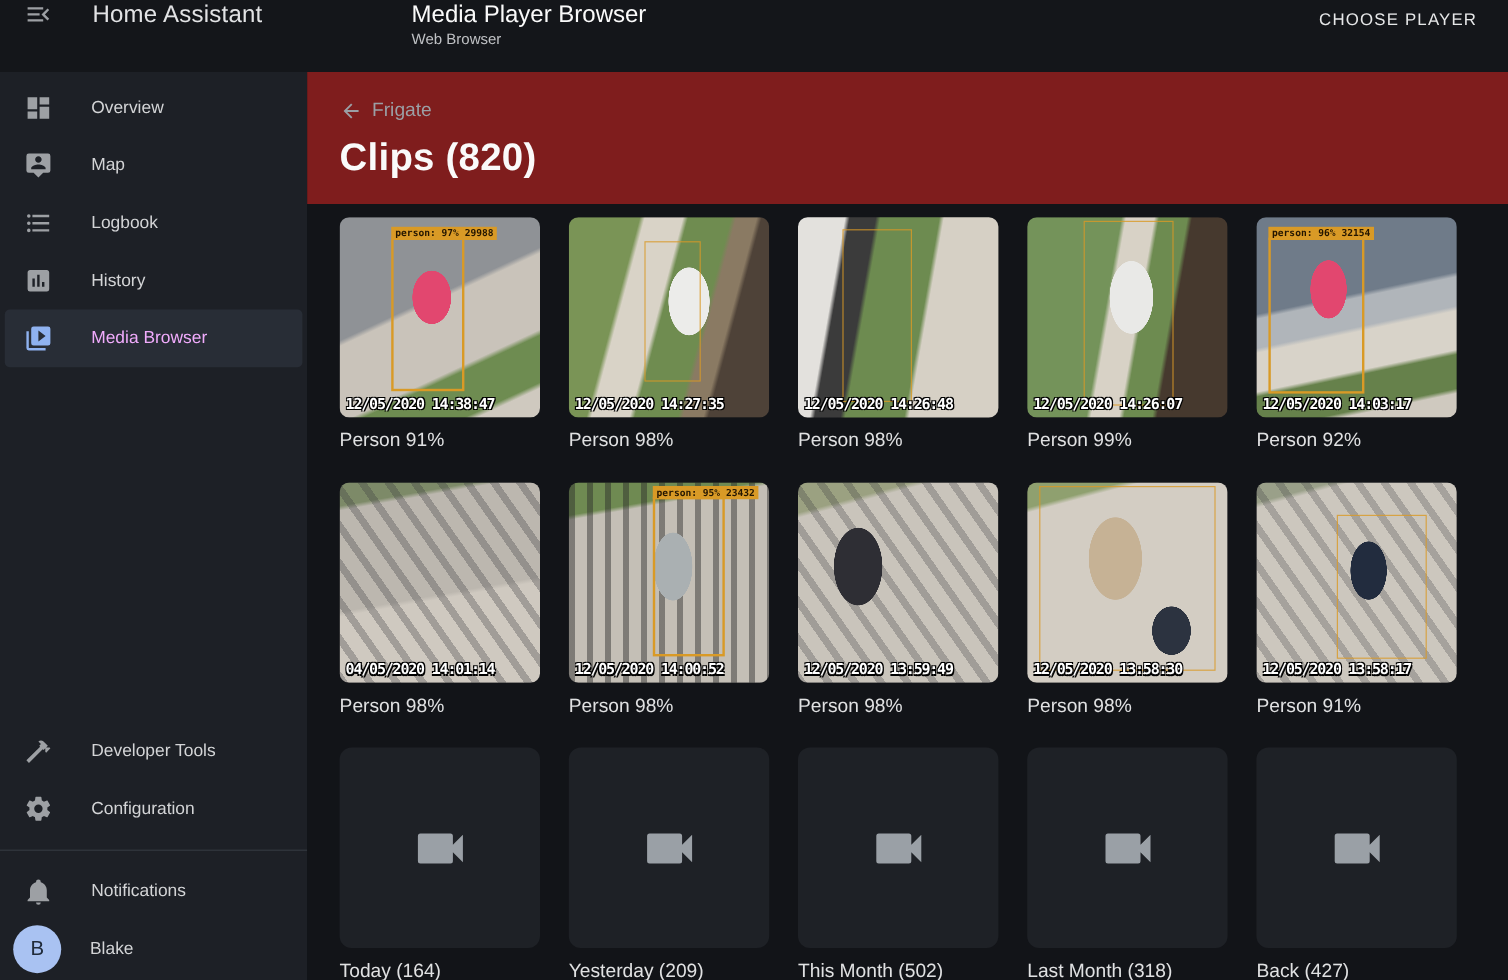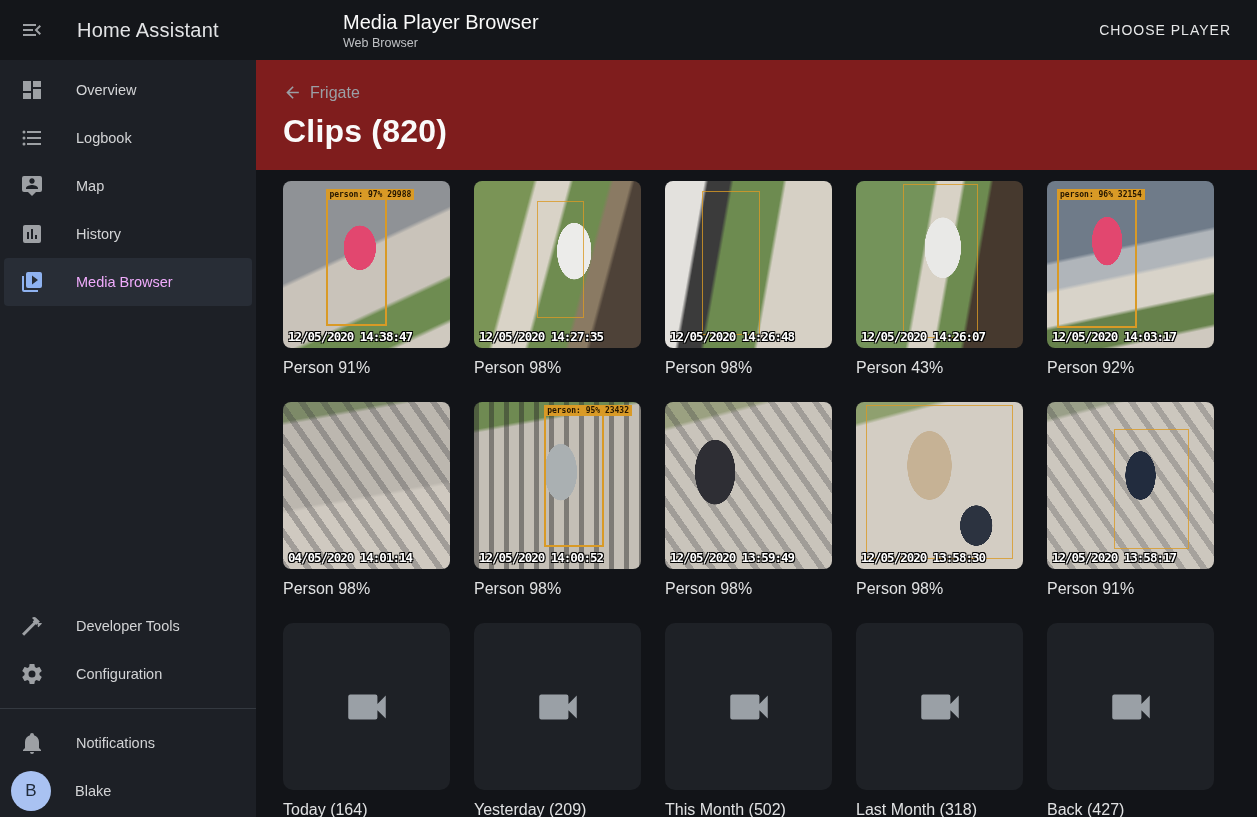--- a/index.html
+++ b/index.html
@@ -2,21 +2,21 @@
 <html><head>
 <meta charset="utf-8">
 <style>
   * { margin:0; padding:0; box-sizing:border-box; }
   html,body { width:1257px; height:817px; overflow:hidden; background:#121418;
     font-family:"Liberation Sans", sans-serif; -webkit-font-smoothing:antialiased; }
   .app { position:relative; width:1257px; height:817px; }
 
   
   .topbar { position:absolute; top:0; left:0; right:0; height:60px; background:#14161a;
-    display:flex; align-items:center; z-index:5; }
+    display:flex; align-items:flex-start; z-index:5; }
   .topbar-left { width:256px; display:flex; align-items:center; padding-left:20px; flex:none; }
   .menu-btn { width:24px; height:24px; color:#9da0a4; cursor:pointer; }
   .app-title { margin-left:33px; font-size:20px; color:#e2e3e5; letter-spacing:.2px; }
   .page-title-block { margin-left:87px; display:flex; flex-direction:column; }
   .page-title { font-size:20px; color:#fafafa; line-height:24px; }
   .page-subtitle { font-size:12.5px; color:#bfc1c4; margin-top:2px; }
   .topbar-spacer { flex:1; }
   .choose-player { margin-right:16px; padding:8px 10px; font-size:14px; font-weight:500;
     letter-spacing:1px; color:#e6e7e8; background:transparent; border:none; cursor:pointer;
     font-family:"Liberation Sans", sans-serif; }
@@ -135,29 +135,29 @@
   <div class="sidebar">
     <div class="nav-top">
       <div class="nav-item">
         <svg class="nav-icon" viewBox="0 0 24 24">
           <path fill="currentColor" d="M13,3V9H21V3M13,21H21V11H13M3,21H11V15H3M3,13H11V3H3V13Z"></path>
         </svg>
         <span class="nav-label">Overview</span>
       </div>
       <div class="nav-item">
         <svg class="nav-icon" viewBox="0 0 24 24">
+          <path fill="currentColor" d="M20,2H4A2,2 0 0,0 2,4V16A2,2 0 0,0 4,18H8L12,22L16,18H20A2,2 0 0,0 22,16V4A2,2 0 0,0 20,2M12,4.3C13.5,4.3 14.7,5.5 14.7,7C14.7,8.5 13.5,9.7 12,9.7C10.5,9.7 9.3,8.5 9.3,7C9.3,5.5 10.5,4.3 12,4.3M18,15H6V14.1C6,12.1 10,11 12,11C14,11 18,12.1 18,14.1V15Z"></path>
+        </svg>
+        <span class="nav-label">Map</span>
+      </div>
+      <div class="nav-item">
+        <svg class="nav-icon" viewBox="0 0 24 24">
           <path fill="currentColor" d="M7,5H21V7H7V5M7,13V11H21V13H7M4,4.5A1.5,1.5 0 0,1 5.5,6A1.5,1.5 0 0,1 4,7.5A1.5,1.5 0 0,1 2.5,6A1.5,1.5 0 0,1 4,4.5M4,10.5A1.5,1.5 0 0,1 5.5,12A1.5,1.5 0 0,1 4,13.5A1.5,1.5 0 0,1 2.5,12A1.5,1.5 0 0,1 4,10.5M7,19V17H21V19H7M4,16.5A1.5,1.5 0 0,1 5.5,18A1.5,1.5 0 0,1 4,19.5A1.5,1.5 0 0,1 2.5,18A1.5,1.5 0 0,1 4,16.5Z"></path>
         </svg>
         <span class="nav-label">Logbook</span>
-      </div>
-      <div class="nav-item">
-        <svg class="nav-icon" viewBox="0 0 24 24">
-          <path fill="currentColor" d="M20,2H4A2,2 0 0,0 2,4V16A2,2 0 0,0 4,18H8L12,22L16,18H20A2,2 0 0,0 22,16V4A2,2 0 0,0 20,2M12,4.3C13.5,4.3 14.7,5.5 14.7,7C14.7,8.5 13.5,9.7 12,9.7C10.5,9.7 9.3,8.5 9.3,7C9.3,5.5 10.5,4.3 12,4.3M18,15H6V14.1C6,12.1 10,11 12,11C14,11 18,12.1 18,14.1V15Z"></path>
-        </svg>
-        <span class="nav-label">Map</span>
       </div>
       <div class="nav-item">
         <svg class="nav-icon" viewBox="0 0 24 24">
           <path fill="currentColor" d="M17,17H15V13H17M13,17H11V7H13M9,17H7V10H9M19,3H5C3.89,3 3,3.89 3,5V19A2,2 0 0,0 5,21H19A2,2 0 0,0 21,19V5C21,3.89 20.1,3 19,3Z"></path>
         </svg>
         <span class="nav-label">History</span>
       </div>
       <div class="nav-item selected">
         <svg class="nav-icon" viewBox="0 0 24 24">
           <path fill="currentColor" d="M4,6H2V20A2,2 0 0,0 4,22H18V20H4V6M20,2H8A2,2 0 0,0 6,4V16A2,2 0 0,0 8,18H20A2,2 0 0,0 22,16V4A2,2 0 0,0 20,2M12,14.5V5.5L18,10L12,14.5Z"></path>
@@ -230,21 +230,21 @@
           <span class="stamp">12/05/2020 14:26:48</span>
         </div>
         <div class="cell-label">Person 98%</div>
       </div>
 
       <div class="cell">
         <div class="thumb scene3">
           <div class="bbox-thin tb-3"></div>
           <span class="stamp">12/05/2020 14:26:07</span>
         </div>
-        <div class="cell-label">Person 43%</div>
+        <div class="cell-label">Person 99%</div>
       </div>
 
       <div class="cell">
         <div class="thumb scene4">
           <div class="bbox bb-4">
             <span class="bbox-label">person: 96% 32154</span>
           </div>
           <span class="stamp">12/05/2020 14:03:17</span>
         </div>
         <div class="cell-label">Person 92%</div>

